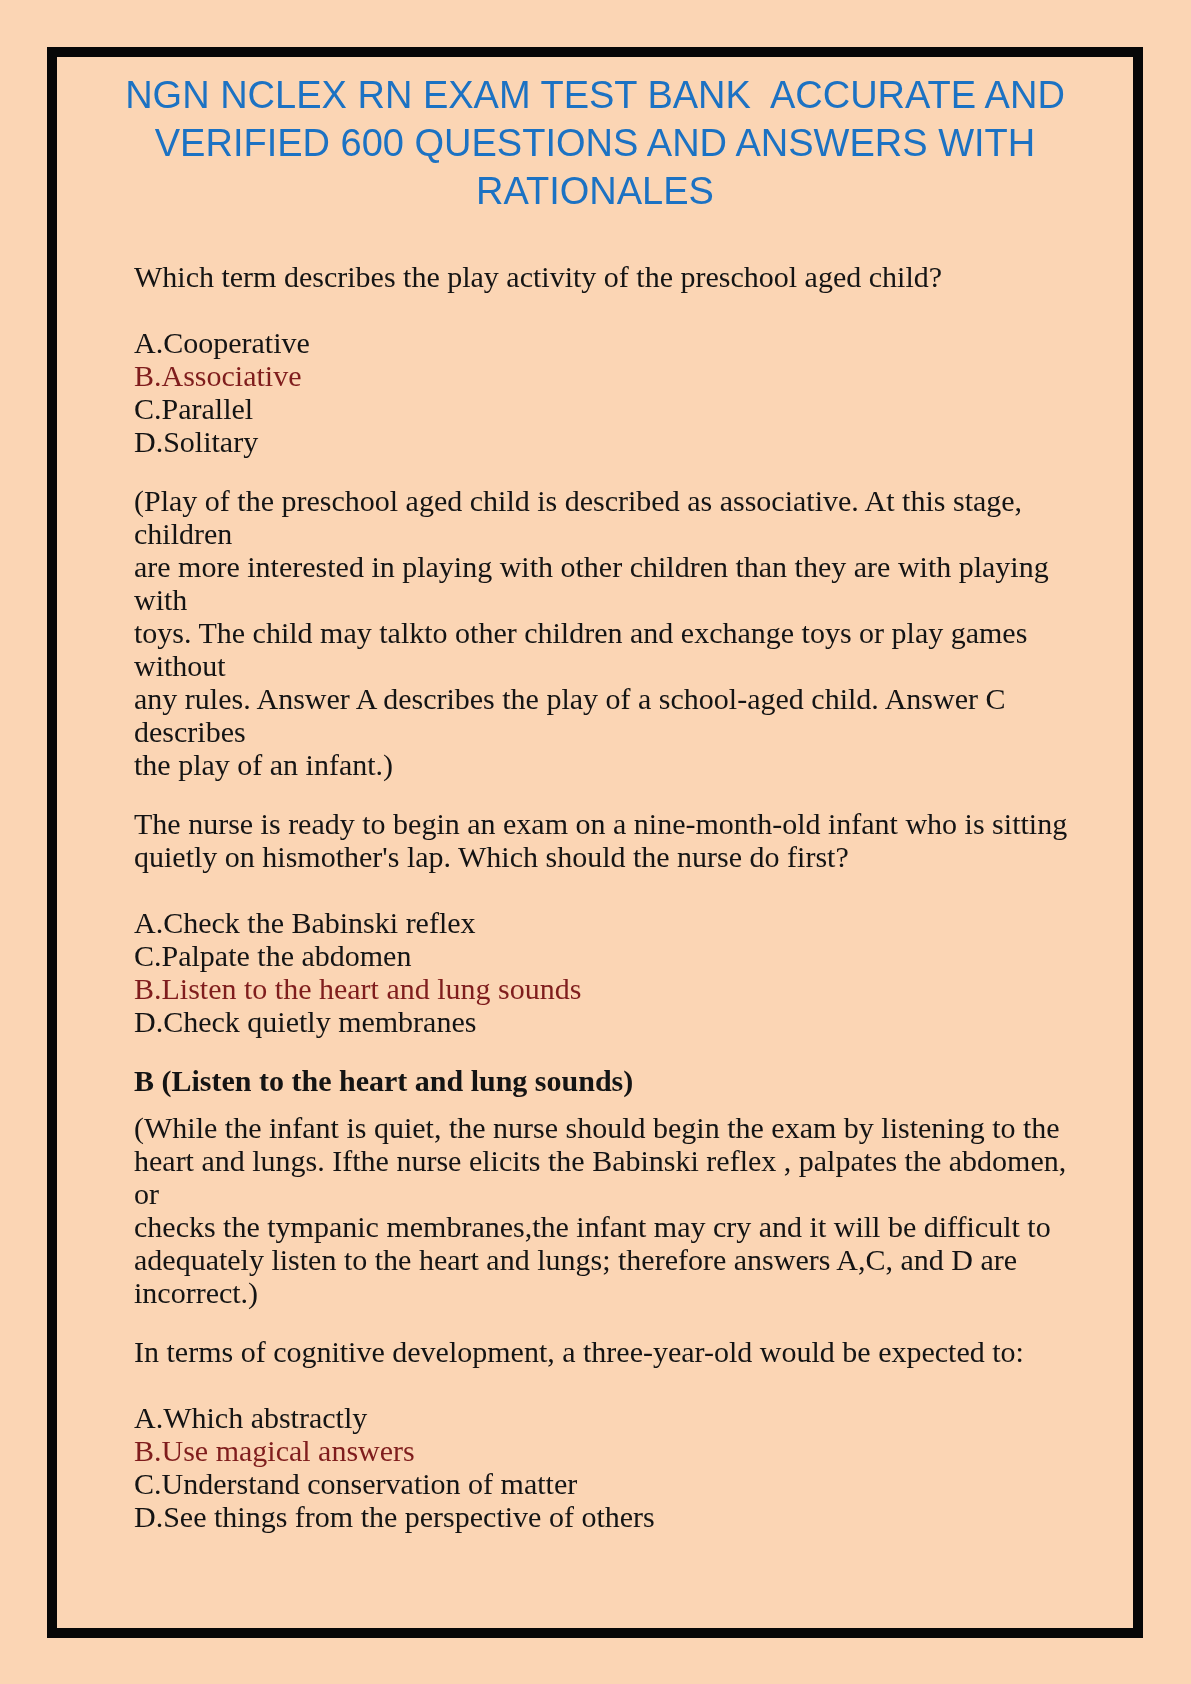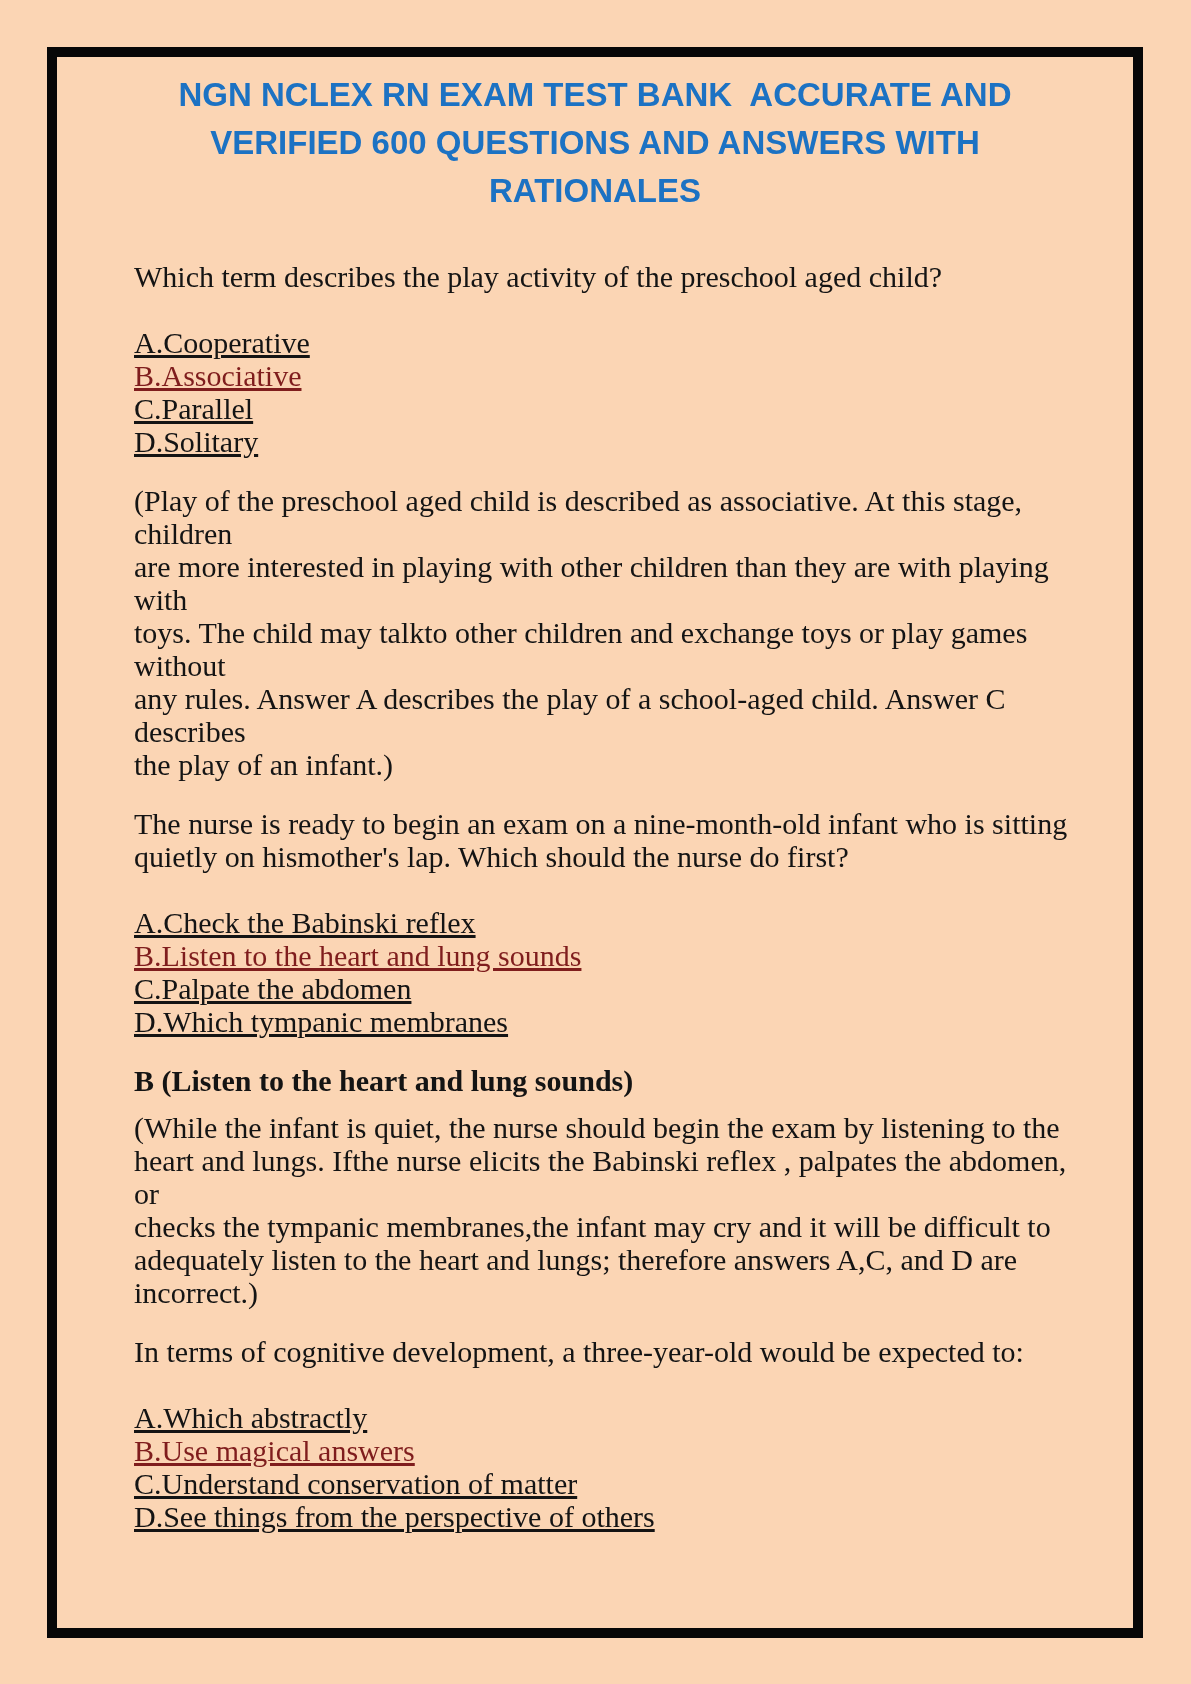--- a/index.html
+++ b/index.html
@@ -15,41 +15,41 @@
     left: 47px;
     top: 47px;
     width: 1096px;
     height: 1591px;
     border: 10px solid #070707;
     box-sizing: border-box;
     background: #fbd5b4;
   }
   .title {
     font-family: "Liberation Sans", sans-serif;
-    font-weight: bold;
-    font-size: 33px;
+    font-weight: normal;
+    font-size: 38px;
     line-height: 48px;
     color: #1c72c3;
     text-align: center;
     white-space: pre-wrap;
     margin: 14px 20px 0 20px;
   }
   .content {
     margin: 45px 55px 0 77px;
     font-family: "Liberation Serif", serif;
     font-size: 30px;
     line-height: 33px;
     color: #141414;
   }
   .question {
     white-space: pre-line;
     margin: 0 0 33px 0;
   }
   .options { margin: 0 0 26px 0; }
-  .option { line-height: 33px; text-decoration: underline; }
+  .option { line-height: 33px; }
   .option.correct { color: #7f1d1d; }
   .answer {
     font-weight: bold;
     margin: 0 0 14px 0;
   }
   .rationale {
     white-space: pre-line;
     margin: 0 0 26px 0;
   }
 </style>
@@ -78,23 +78,23 @@
 toys. The child may talkto other children and exchange toys or play games without
 any rules. Answer A describes the play of a school-aged child. Answer C describes
 the play of an infant.)</p>
       </section>
 
       <section>
         <p class="question">The nurse is ready to begin an exam on a nine-month-old infant who is sitting
 quietly on hismother's lap. Which should the nurse do first?</p>
         <div class="options">
           <div class="option">A.Check the Babinski reflex</div>
+          <div class="option">C.Palpate the abdomen</div>
           <div class="option correct">B.Listen to the heart and lung sounds</div>
-          <div class="option">C.Palpate the abdomen</div>
-          <div class="option">D.Which tympanic membranes</div>
+          <div class="option">D.Check quietly membranes</div>
         </div>
         <p class="answer">B (Listen to the heart and lung sounds)</p>
         <p class="rationale">(While the infant is quiet, the nurse should begin the exam by listening to the
 heart and lungs. Ifthe nurse elicits the Babinski reflex , palpates the abdomen, or
 checks the tympanic membranes,the infant may cry and it will be difficult to
 adequately listen to the heart and lungs; therefore answers A,C, and D are
 incorrect.)</p>
       </section>
 
       <section>

